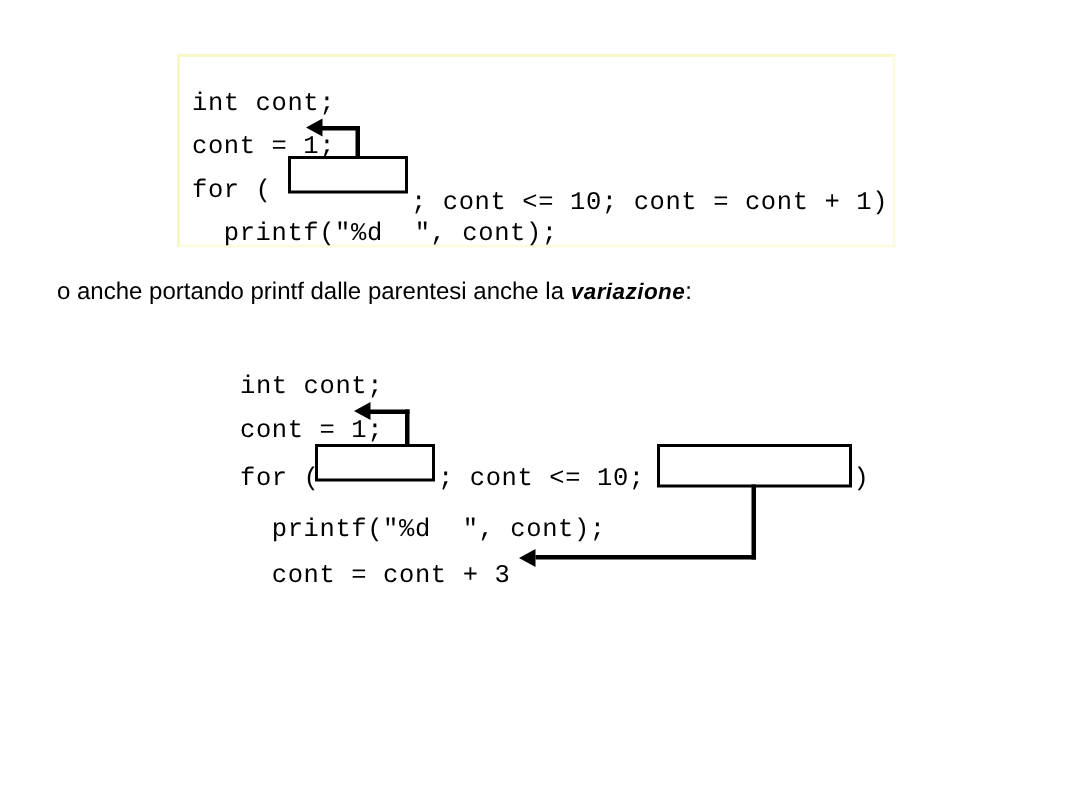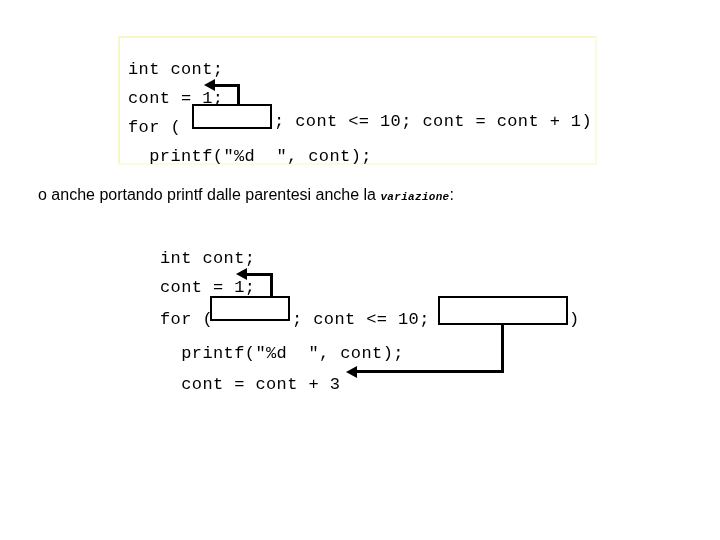--- a/index.html
+++ b/index.html
@@ -67,43 +67,43 @@
   #caption-line {
     position: absolute;
     left: 38px;
     top: 186px;
     font-family: "Liberation Sans", sans-serif;
     font-size: 16px;
     color: #000000;
     white-space: pre;
   }
   #caption-line .mono-em {
-    font-family: Liberation Mono, monospace;
+    font-family: Liberation Sans, sans-serif;
     font-style: italic;
     font-weight: bold;
-    font-size: 11px;
+    font-size: 15px;
     letter-spacing: 0.3px;
   }
 </style>
 </head>
 <body>
 
 <div id="snippet-one-frame"></div>
 
 <div>
 
   <div class="code-line" style="left:128px; top:48px;">int cont;</div>
 
   <div class="code-line" style="left:128px; top:77px;">cont = 1;</div>
 
   <div class="code-line" style="left:128px; top:106px;">for (</div>
 
   <div class="blank-box" style="left:192px; top:104px; width:80px; height:25px;"></div>
 
-  <div class="code-line" style="left:274px; top:100px;">; cont &lt;= 10; cont = cont + 1)</div>
+  <div class="code-line" style="left:274px; top:114px;">; cont &lt;= 10; cont = cont + 1)</div>
 
   <div class="code-line" style="left:128px; top:135px;">  printf("%d  ", cont);</div>
 
   <div>
     <div class="seg-v" style="left:237px; top:84px; height:22px;"></div>
     <div class="seg-h" style="left:214px; top:84px; width:26px;"></div>
     <div class="arrowhead-left" style="left:204px; top:79px;"></div>
   </div>
 
 </div>

